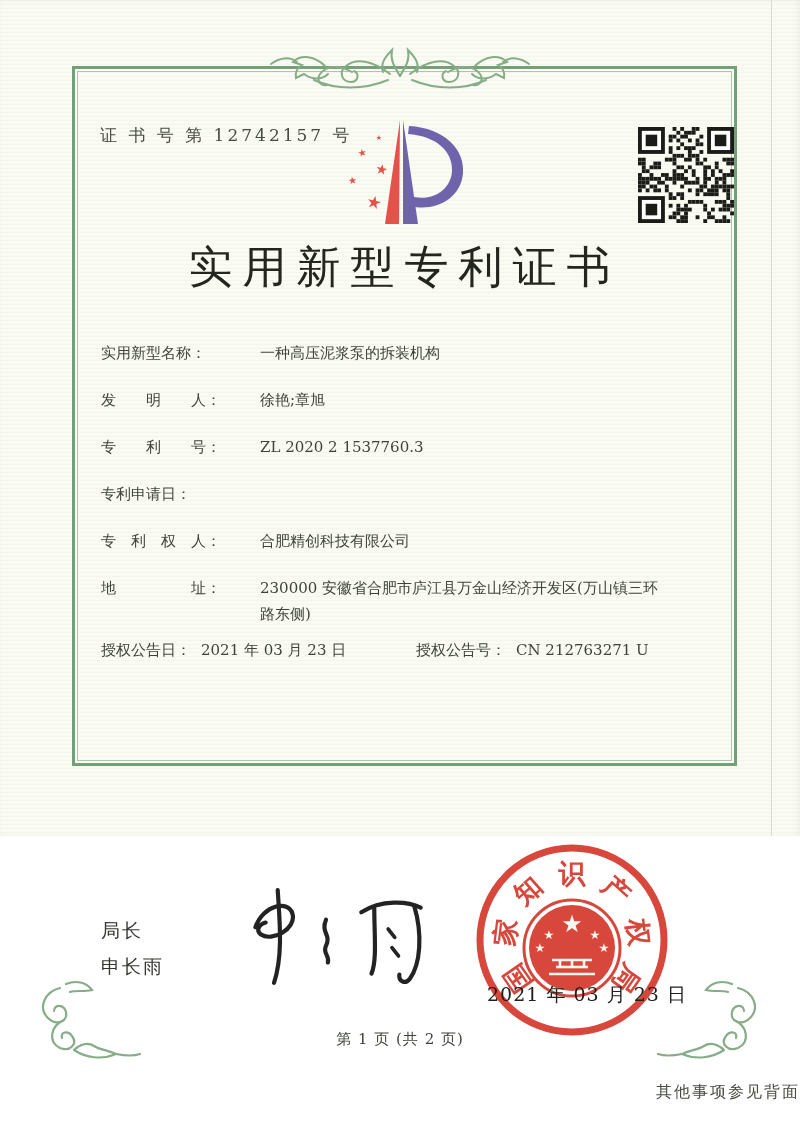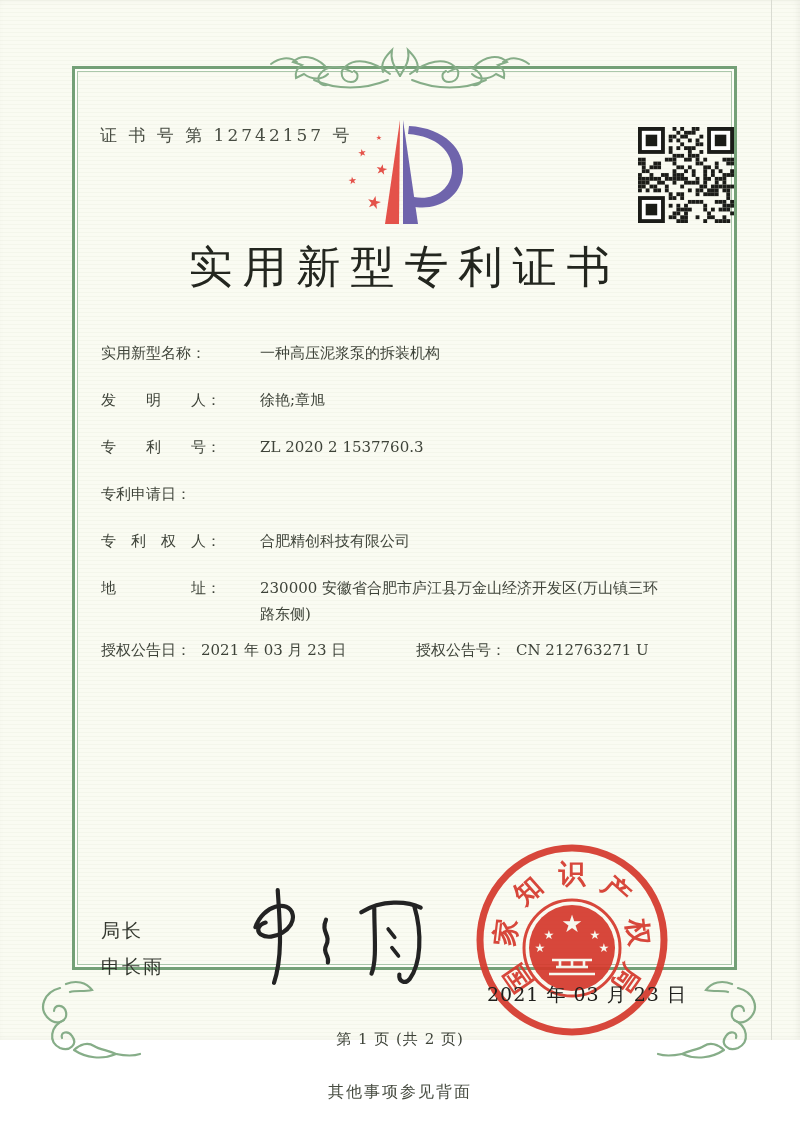--- a/index.html
+++ b/index.html
@@ -1,18 +1,18 @@
 <!DOCTYPE html>
 <html><head>
 <meta charset="utf-8">
 <style>
   html,body{margin:0;padding:0;}
   body{width:800px;height:1132px;overflow:hidden;
        font-family:"DejaVu Serif", serif;}
-  .page{position:relative;width:800px;height:1040px;
+  .page{position:relative;width:800px;height:836px;
         background:repeating-linear-gradient(0deg,#fafbf2 0 3px,#f4f6eb 3px 4px);
         box-shadow:inset -2px 0 6px rgba(0,0,0,.05);}
   .page-edge{position:absolute;top:0;bottom:0;right:28px;width:1px;
              background:#d9dbd2;}
   
   .frame{position:absolute;left:72px;top:66px;right:63px;bottom:70px;
          border:3px solid #74a077;
          box-shadow:inset 0 0 0 2px #fdfef8, inset 0 0 0 3px #abc7ab;}
   .orn{position:absolute;pointer-events:none;}
   .orn svg{display:block;}
@@ -41,21 +41,21 @@
           line-height:36px;letter-spacing:2px;}
   .sig{position:absolute;left:235px;top:882px;width:195px;height:108px;}
   .seal{position:absolute;left:472px;top:840px;width:200px;height:200px;opacity:.92;}
   .seal-char{font-size:27px;font-weight:bold;fill:#d5382c;
              text-anchor:middle;dominant-baseline:central;
              font-family:"DejaVu Serif", serif;}
   .seal-date{position:absolute;left:487px;top:982px;font-size:19px;
              color:#20201d;letter-spacing:1px;}
   .page-info{position:absolute;left:0;right:0;top:1030px;text-align:center;
              font-size:15px;color:#3e4339;letter-spacing:1px;}
-  .back-note{position:absolute;left:0;right:0;top:1082px;text-align:center;
+  .back-note{position:absolute;left:0;right:0;top:1082px;text-align:right;
              font-size:16px;color:#474c41;letter-spacing:2px;}
 </style>
 </head>
 <body>
 
 <div class="page">
 
   <div class="page-edge"></div>
 
   <div class="frame"></div>

